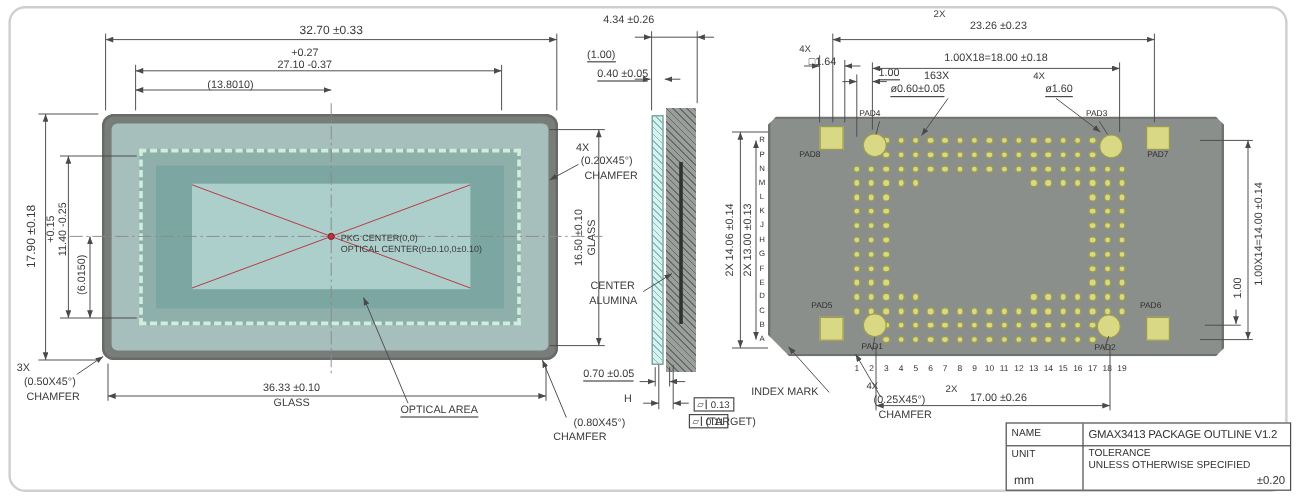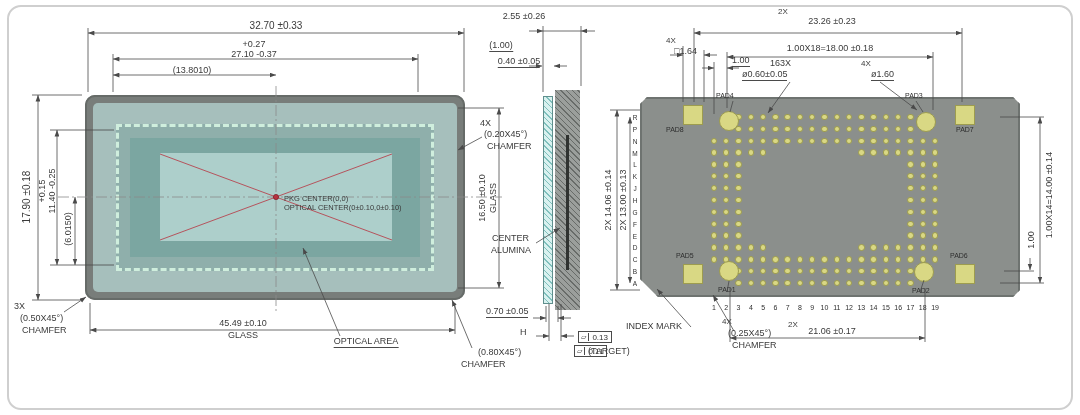--- a/index.html
+++ b/index.html
@@ -392,34 +392,34 @@
   <span class="lbl c" style="left:254px;top:39px">+0.27</span>
   <span class="lbl c" style="left:254px;top:49px">27.10 -0.37</span>
   <span class="lbl c" style="left:192px;top:65px">(13.8010)</span>
   <span class="lbl v" style="left:27px;top:197px;font-size:10px">17.90 ±0.18</span>
   <span class="lbl v" style="left:42px;top:191px">+0.15</span>
   <span class="lbl v" style="left:52px;top:191px">11.40 -0.25</span>
   <span class="lbl v" style="left:68px;top:229px">(6.0150)</span>
   <span class="lbl" style="left:14px;top:301px">3X</span>
   <span class="lbl" style="left:20px;top:313px">(0.50X45°)</span>
   <span class="lbl" style="left:22px;top:325px">CHAMFER</span>
-  <span class="lbl c" style="left:243px;top:318px">45.49 ±0.10</span>
+  <span class="lbl c" style="left:243px;top:318px">36.33 ±0.10</span>
   <span class="lbl c" style="left:243px;top:330px">GLASS</span>
   <span class="lbl c ul" style="left:366px;top:336px">OPTICAL AREA</span>
   <span class="lbl" style="left:478px;top:347px">(0.80X45°)</span>
   <span class="lbl" style="left:461px;top:359px">CHAMFER</span>
   <span class="lbl" style="left:480px;top:118px">4X</span>
   <span class="lbl" style="left:484px;top:129px">(0.20X45°)</span>
   <span class="lbl" style="left:487px;top:141px">CHAMFER</span>
   <span class="lbl v" style="left:482px;top:198px">16.50 ±0.10</span>
   <span class="lbl v" style="left:493px;top:198px">GLASS</span>
   <span class="lbl" style="left:284px;top:194px;font-size:7.5px">PKG CENTER(0,0)</span>
   <span class="lbl" style="left:284px;top:203px;font-size:7.5px">OPTICAL CENTER(0±0.10,0±0.10)</span>
 
-  <span class="lbl c" style="left:524px;top:11px">2.55 ±0.26</span>
+  <span class="lbl c" style="left:524px;top:11px">4.34 ±0.26</span>
   <span class="lbl c ul" style="left:501px;top:40px">(1.00)</span>
   <span class="lbl c ul" style="left:519px;top:56px">0.40 ±0.05</span>
   <span class="lbl" style="left:492px;top:233px">CENTER</span>
   <span class="lbl" style="left:491px;top:245px">ALUMINA</span>
   <span class="lbl ul" style="left:486px;top:306px">0.70 ±0.05</span>
   <span class="lbl" style="left:520px;top:327px">H</span>
   <span class="fbox" style="left:578px;top:331px">
     <span class="sym">▱</span>
     <span class="val">0.13</span>
   </span>
@@ -441,15 +441,34 @@
   <span class="lbl ul" style="left:871px;top:69px">ø1.60</span>
   <span class="lbl v" style="left:608px;top:200px">2X 14.06 ±0.14</span>
   <span class="lbl v" style="left:623px;top:200px">2X 13.00 ±0.13</span>
   <span class="lbl v" style="left:1049px;top:195px">1.00X14=14.00 ±0.14</span>
   <span class="lbl v" style="left:1031px;top:240px">1.00</span>
   <span class="lbl" style="left:626px;top:321px">INDEX MARK</span>
   <span class="lbl sm" style="left:722px;top:317px">4X</span>
   <span class="lbl" style="left:728px;top:328px">(0.25X45°)</span>
   <span class="lbl" style="left:732px;top:340px">CHAMFER</span>
   <span class="lbl sm" style="left:788px;top:320px">2X</span>
-  <span class="lbl c" style="left:832px;top:326px">21.06 ±0.17</span>
-
+  <span class="lbl c" style="left:832px;top:326px">17.00 ±0.26</span>
+
+  <div id="tblock">
+    <div id="tb-r1">
+      <div class="tb-cell-l">NAME</div>
+      <div class="tb-cell-r">
+          <div id="tb-name-val">GMAX3413 PACKAGE OUTLINE V1.2</div>
+        </div>
+    </div>
+    <div id="tb-r2">
+      <div class="tb-cell-l">
+        <span>UNIT</span>
+        <div id="tb-unit-val">mm</div>
+      </div>
+      <div class="tb-cell-r">
+        <div>TOLERANCE</div>
+        <div>UNLESS OTHERWISE SPECIFIED</div>
+        <div id="tb-tol-val">±0.20</div>
+      </div>
+    </div>
+  </div>
 </div>
 
 </body></html>

